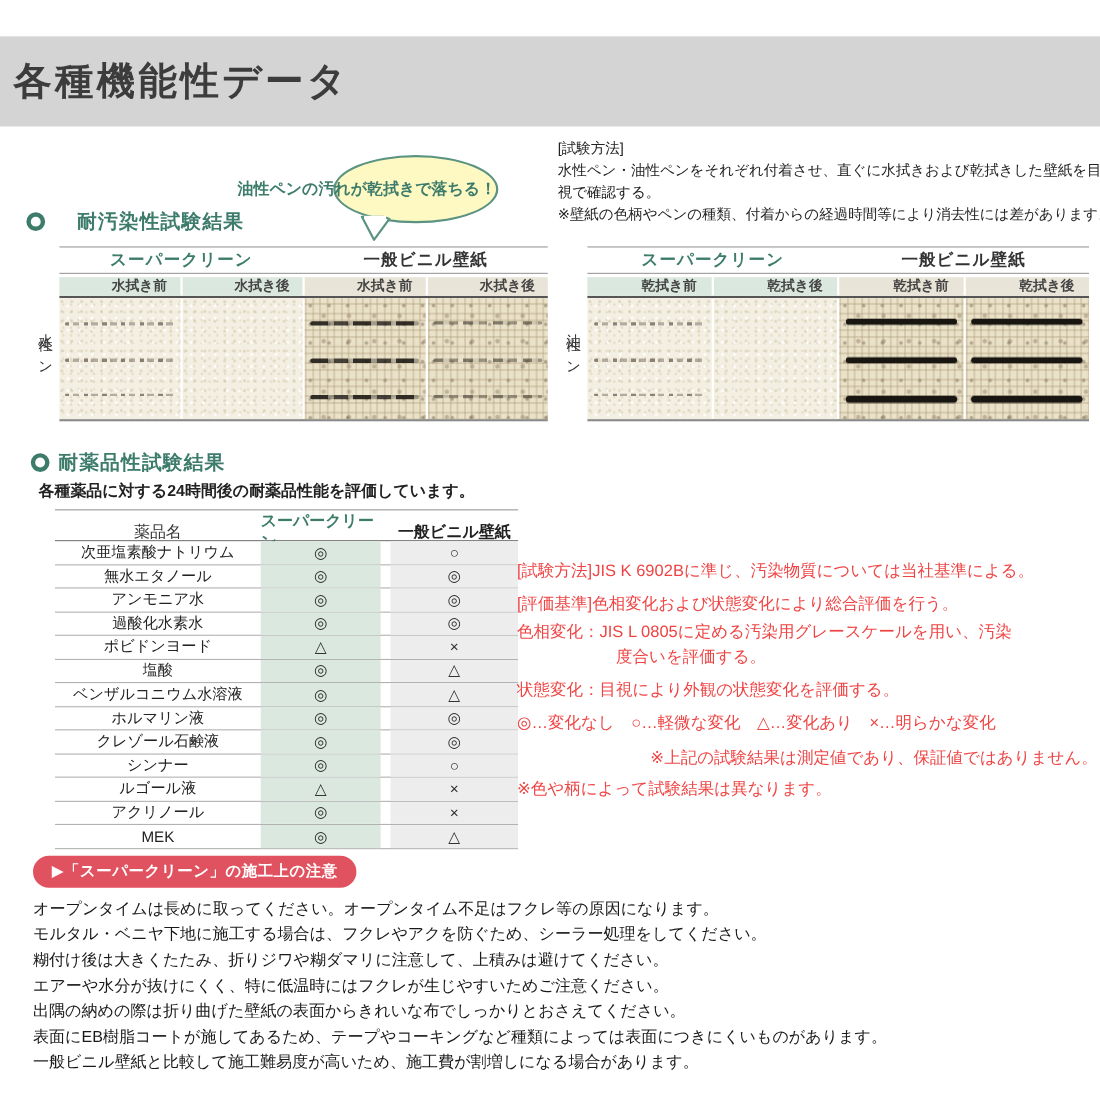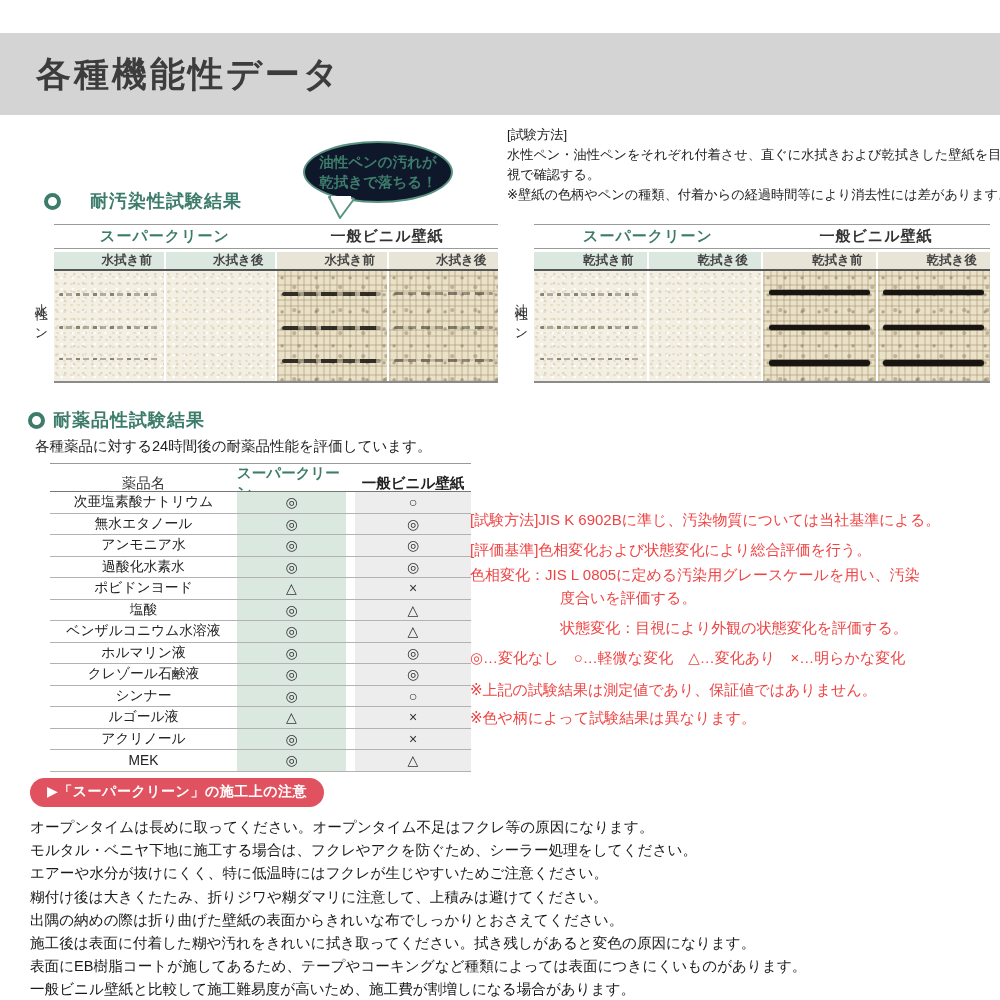--- a/index.html
+++ b/index.html
@@ -2,27 +2,27 @@
 <html><head>
 <meta charset="utf-8">
 <style>
   html,body{margin:0;padding:0;background:#fff;}
   .page{
     position:relative;width:1000px;height:1000px;background:#fff;overflow:hidden;
     font-family:"Liberation Sans","DejaVu Sans",sans-serif;color:#222;
   }
   
   .title-band{position:absolute;left:0;top:33px;width:1000px;height:82px;background:#d4d4d4;}
-  .title-band h1{margin:0;padding-left:36px;line-height:82px;font-size:35px;font-weight:bold;color:#3c3c3c;letter-spacing:3px;}
+  .title-band h1{margin:0;padding-left:12px;line-height:82px;font-size:35px;font-weight:bold;color:#3c3c3c;letter-spacing:3px;}
   
   .sec-heading{position:absolute;display:flex;align-items:center;gap:8px;font-size:18px;font-weight:bold;color:#3d7c6b;letter-spacing:1px;}
   .ring{width:9px;height:9px;border:4.5px solid #3d7c6b;border-radius:50%;background:#fff;display:inline-block;}
   
   .bubble{position:absolute;left:303px;top:141px;width:146px;height:58px;border:2px solid #5b9383;border-radius:50%;
-    display:flex;flex-direction:column;justify-content:center;align-items:center;background:#0f172a;z-index:2;}
+    display:flex;flex-direction:row;justify-content:flex-end;align-items:center;background:#fef9c3;z-index:2;}
   .bubble div{font-size:14.5px;font-weight:bold;color:#3d7c6b;line-height:20px;white-space:nowrap;}
   .bubble-tail{position:absolute;left:327px;top:196px;z-index:3;}
   
   .method-note{position:absolute;left:507px;top:125px;width:505px;font-size:13.2px;line-height:20px;color:#222;}
   
   .stain-table{position:absolute;top:224px;}
   .st-groups{display:flex;margin-left:26px;height:23px;align-items:center;border-top:1px solid #9a9a9a;border-bottom:1px solid #9a9a9a;}
   .st-group{flex:1;text-align:center;font-size:15px;font-weight:bold;color:#333;letter-spacing:1px;}
   .st-group.teal{color:#3d7c6b;}
   .st-main{display:flex;}
@@ -51,57 +51,57 @@
       radial-gradient(circle at 30% 40%, rgba(90,75,50,.4) 1px, transparent 2.2px),
       radial-gradient(circle at 75% 70%, rgba(110,90,60,.35) 1.5px, transparent 2.6px);
     background-size:13px 13px,15px 15px,17px 17px,23px 23px;
   }
   .mark{position:absolute;left:5%;width:90%;border-radius:2px;}
   .mark.faint{height:2.5px;background:repeating-linear-gradient(90deg, rgba(80,72,60,.65) 0 4px, transparent 4px 7px, rgba(80,72,60,.4) 7px 13px, transparent 13px 17px);}
   .mark.light{height:3px;background:repeating-linear-gradient(90deg, rgba(60,55,45,.6) 0 9px, rgba(60,55,45,.15) 9px 14px, rgba(60,55,45,.45) 14px 22px, transparent 22px 27px);}
   .mark.medium{height:4px;background:repeating-linear-gradient(90deg, rgba(30,27,22,.9) 0 16px, rgba(30,27,22,.35) 16px 22px, rgba(30,27,22,.8) 22px 34px, rgba(30,27,22,.25) 34px 39px);}
   .mark.heavy{height:5.5px;background:#191611;box-shadow:0 1px 0 rgba(25,22,17,.35), 0 -1px 0 rgba(25,22,17,.3);border-radius:3px;}
   
-  .chem-subtitle{position:absolute;left:35px;top:437px;font-size:14.5px;color:#222;}
+  .chem-subtitle{position:absolute;left:35px;top:437px;font-size:14.5px;color:#222;font-weight:bold;}
   .chem-table{position:absolute;left:50px;top:463px;width:421px;border-top:1px solid #999;}
   .chem-row,.chem-head{display:grid;grid-template-columns:187px 109px 9px 116px;align-items:stretch;}
   .chem-head{height:27px;border-bottom:1px solid #777;}
   .chem-head div{display:flex;align-items:center;justify-content:center;font-size:14.5px;}
   .chem-head .h-name{color:#333;}
   .chem-head .h-super{color:#3d7c6b;font-weight:bold;}
   .chem-head .h-vinyl{color:#222;font-weight:bold;}
   .chem-row{height:20.5px;border-bottom:1px solid #b2b2b2;}
   .chem-row div{display:flex;align-items:center;justify-content:center;}
   .c-name{font-size:13.8px;color:#222;}
   .c-super{background:#dbe8e0;font-size:14px;color:#333;}
   .c-vinyl{background:#ededed;font-size:14px;color:#333;}
   
   .chem-notes{position:absolute;left:470px;top:508px;width:528px;font-size:15px;line-height:23px;color:#ef4444;}
   .chem-notes div{white-space:nowrap;}
   .cn-method{margin-bottom:7px;}
   .cn-criteria{margin-bottom:2px;}
   .cn-hue2{padding-left:90px;margin-bottom:7px;}
-  .cn-state{margin-bottom:7px;text-align:center;}
+  .cn-state{margin-bottom:7px;}
   .cn-legend{margin-bottom:9px;}
-  .cn-note1{margin-bottom:5px;}
+  .cn-note1{margin-bottom:5px;text-align:right;}
   
   .caution-pill{position:absolute;left:30px;top:778px;background:#e0525f;color:#fff;font-size:14px;font-weight:bold;
     padding:5px 17px 6px;border-radius:15px;letter-spacing:.5px;}
   .caution-lines{position:absolute;left:30px;top:816px;width:960px;font-size:14.6px;line-height:23.2px;color:#191919;}
 </style>
 </head>
 <body>
 
 <div class="page">
 
   <header class="title-band">
     <h1>各種機能性データ</h1>
   </header>
 
-  <div class="sec-heading" style="left:44px;top:189px;gap:29px;">
+  <div class="sec-heading" style="left:24px;top:189px;gap:29px;">
     <span class="ring"></span>
     <span>耐汚染性試験結果</span>
   </div>
 
   <div class="bubble">
     <div>油性ペンの汚れが</div>
     <div>乾拭きで落ちる！</div>
   </div>
   <svg class="bubble-tail" width="30" height="24" viewBox="0 0 30 24">
     <path d="M2 1 L13 22 L27 3 L22 1 Z" fill="#ffffff" stroke="#5b9383" stroke-width="2" stroke-linejoin="round"></path>
@@ -287,21 +287,20 @@
     <div class="cn-state">状態変化：目視により外観の状態変化を評価する。</div>
     <div class="cn-legend">◎…変化なし　○…軽微な変化　△…変化あり　×…明らかな変化</div>
     <div class="cn-note1">※上記の試験結果は測定値であり、保証値ではありません。</div>
     <div>※色や柄によって試験結果は異なります。</div>
   </div>
 
   <div class="caution-pill">▶「スーパークリーン」の施工上の注意</div>
   <div class="caution-lines">
     <div>オープンタイムは長めに取ってください。オープンタイム不足はフクレ等の原因になります。</div>
     <div>モルタル・ベニヤ下地に施工する場合は、フクレやアクを防ぐため、シーラー処理をしてください。</div>
+    <div>糊付け後は大きくたたみ、折りジワや糊ダマリに注意して、上積みは避けてください。</div>
     <div>エアーや水分が抜けにくく、特に低温時にはフクレが生じやすいためご注意ください。</div>
-    <div>糊付け後は大きくたたみ、折りジワや糊ダマリに注意して、上積みは避けてください。</div>
     <div>出隅の納めの際は折り曲げた壁紙の表面からきれいな布でしっかりとおさえてください。</div>
-    <div>施工後は表面に付着した糊や汚れをきれいに拭き取ってください。拭き残しがあると変色の原因になります。</div>
     <div>表面にEB樹脂コートが施してあるため、テープやコーキングなど種類によっては表面につきにくいものがあります。</div>
     <div>一般ビニル壁紙と比較して施工難易度が高いため、施工費が割増しになる場合があります。</div>
   </div>
 
 </div>
 
 </body></html>

